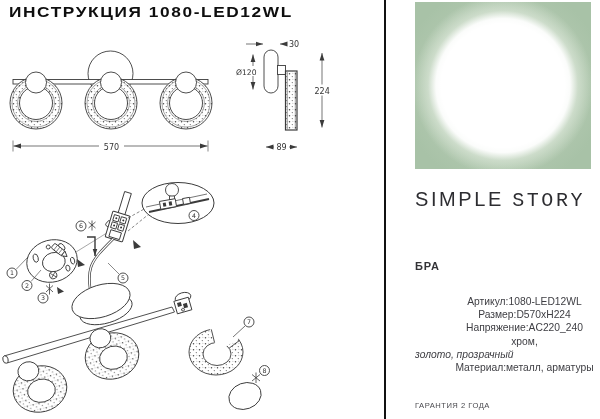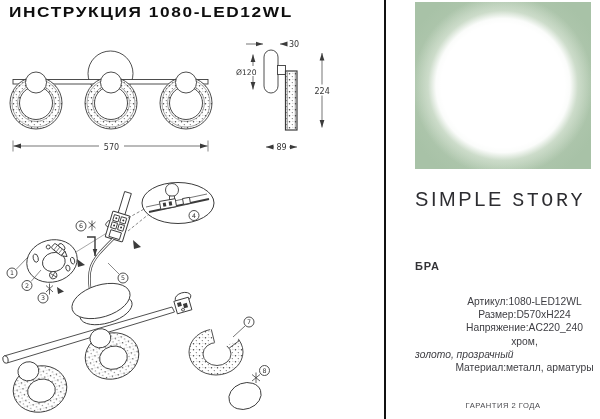--- a/index.html
+++ b/index.html
@@ -18,21 +18,21 @@
   .brand{left:415px;top:188px;width:176px;font-size:20px;color:#2d2d31;
       letter-spacing:2.6px;white-space:nowrap;}
   .brand .w1{font-weight:400;}
   .brand .w2{font-weight:300;font-family:Liberation Mono, monospace;}
   .product-type{left:415px;top:260px;font-size:11px;font-weight:700;color:#333337;letter-spacing:.8px;}
   .specs{left:415px;top:295px;width:176px;font-size:10.3px;line-height:13.2px;color:#3e3e43;}
   .spec-row{display:flex;justify-content:center;margin-left:43px;}
   .spec-label{white-space:nowrap;}
   .spec-value{text-align:right;white-space:nowrap;}
   .spec-line2{text-align:left;font-style:italic;}
-  .warranty{left:415px;top:401px;width:176px;text-align:center;font-size:7.6px;
+  .warranty{left:415px;top:401px;width:176px;text-align:left;font-size:7.6px;
       letter-spacing:.5px;color:#4a4a4f;}
   svg text{font-family:"DejaVu Sans",sans-serif;fill:#333;}
 </style>
 </head>
 <body>
 
 <div class="abs page-title">ИНСТРУКЦИЯ 1080-LED12WL</div>
 
 <svg class="abs drawing-svg" width="385" height="419" viewBox="0 0 385 419">
   <defs>

